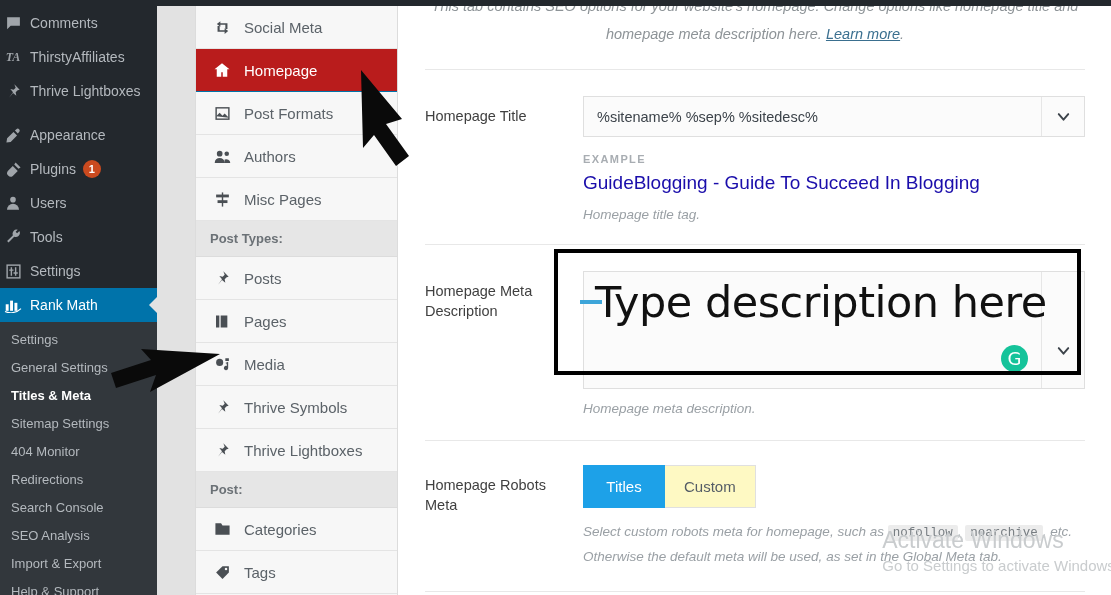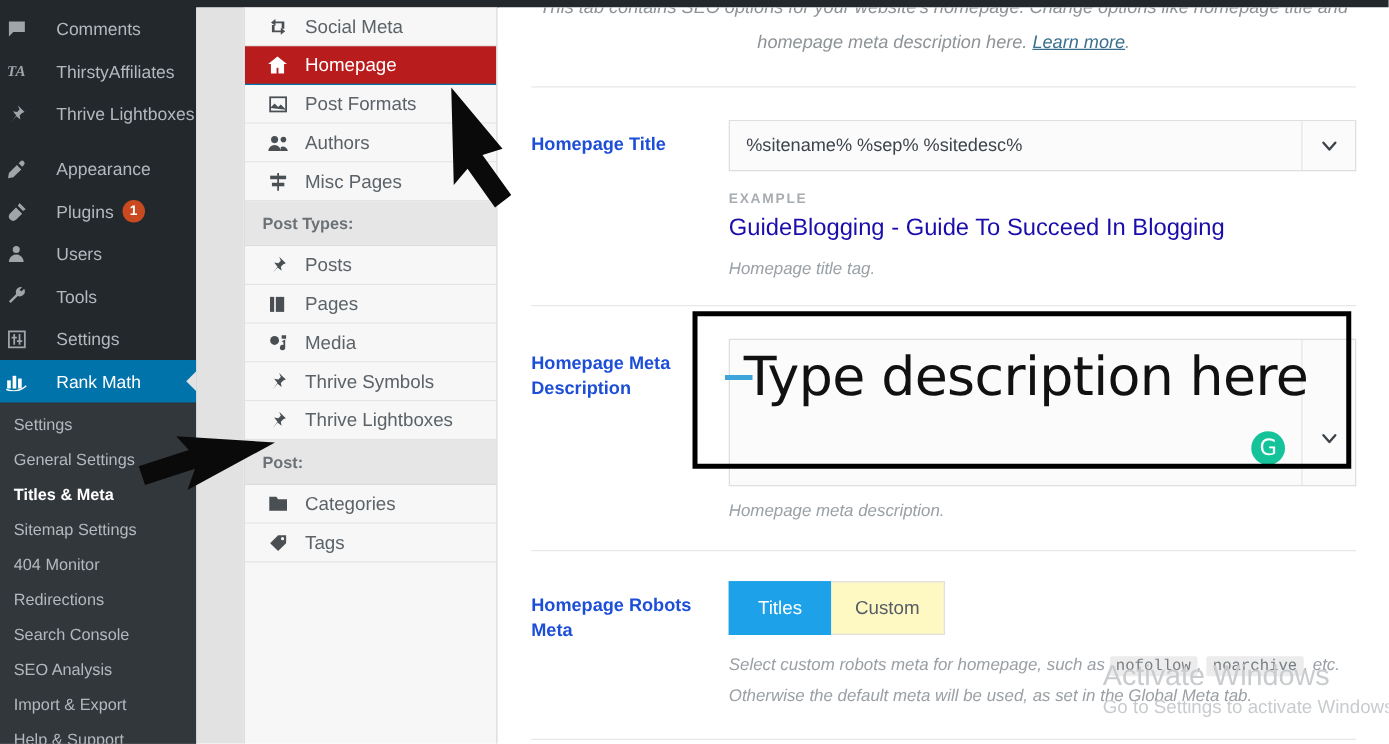--- a/index.html
+++ b/index.html
@@ -25,21 +25,21 @@
   }
   .wp-item {
     display: flex; align-items: center;
     height: 34px; padding-left: 2px;
     color: #b4b9be; font-size: 14px;
     position: relative;
   }
   .wp-item .ico {
     width: 22px; min-width: 22px; height: 20px;
     display: flex; align-items: center; justify-content: center;
-    margin-right: 21px; color: #a0a5aa;
+    margin-right: 6px; color: #a0a5aa;
   }
   .wp-item .ico svg { display: block; }
   .wp-item .lbl { white-space: nowrap; }
   .wp-gap { height: 10px; }
   .wp-item.active {
     background: #0073aa; color: #fff;
   }
   .wp-item.active .ico { color: #fff; }
   .wp-item.active .arrowtip {
     position: absolute; right: 0; top: 50%;
@@ -74,21 +74,21 @@
   .nav-panel {
     position: absolute; top: 6px; left: 195px;
     width: 203px; height: 589px;
     background: #f7f7f7;
     border-left: 1px solid #dcdcdc;
     border-right: 1px solid #dcdcdc;
     overflow: hidden;
   }
   .nav-row {
     display: flex; align-items: center;
-    height: 31px; padding-left: 14px;
+    height: 43px; padding-left: 14px;
     border-bottom: 1px solid #e4e4e4;
     color: #5b6268; font-size: 15px;
     background: #f7f7f7;
   }
   .nav-row .nico {
     width: 24px; min-width: 24px; height: 20px;
     display: flex; align-items: center; justify-content: center;
     margin-right: 10px; color: #4a4f54;
   }
   .nav-row.active {
@@ -125,21 +125,21 @@
   }
 
   .field {
     display: flex;
     padding: 26px 26px 0 26px;
     position: relative;
   }
   .field-label {
     width: 132px; min-width: 132px;
     padding-top: 10px;
-    color: #1d4ed8; font-size: 14.5px; font-weight: bold;
+    color: #404040; font-size: 14.5px; font-weight: normal;
     line-height: 20px;
   }
   .field-body { flex: 1; padding-left: 26px; }
 
   .input-wrap {
     display: flex; align-items: stretch;
     border: 1px solid #dfdfdf;
     background: #fbfbfb;
     height: 41px;
     width: 100%;

